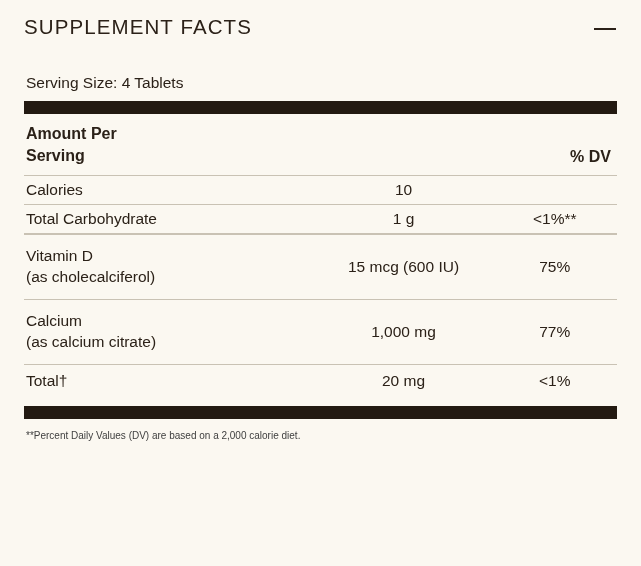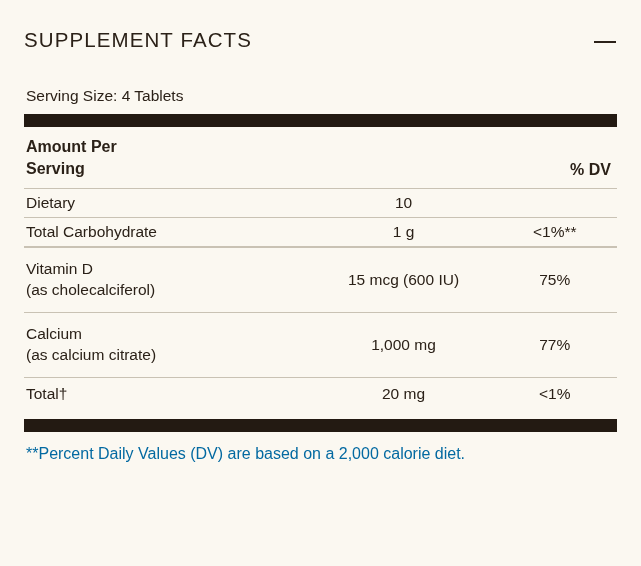--- a/index.html
+++ b/index.html
@@ -12,21 +12,21 @@
     background: #fbf8f1;
     font-family: "Liberation Sans", sans-serif;
     color: #2b2118;
     overflow: hidden;
   }
   .panel {
     position: relative;
     width: 641px;
     height: 484px;
     box-sizing: border-box;
-    padding: 16px 24px;
+    padding: 3px 24px;
   }
   .header {
     display: flex;
     align-items: flex-start;
     justify-content: space-between;
     padding-top: 10px;
   }
   .panel-title {
     font-size: 20.5px;
     letter-spacing: 1.1px;
@@ -90,25 +90,25 @@
   }
   .row.tall td {
     padding-top: 11px !important;
     padding-bottom: 11px !important;
   }
   .sub {
     display: block;
     line-height: 1.35;
   }
   .footnote {
-    font-size: 16px;
+    font-size: 10px;
     line-height: 1.45;
     padding-top: 10px;
     padding-left: 2px;
-    color: #0369a1;
+    color: #404040;
   }
   .divider-row td { padding: 0 !important; }
   .divider-row hr {
     border: 0;
     height: 1px;
     background: #c9c2b4;
     margin: 0;
   }
 </style>
 </head>
@@ -137,21 +137,21 @@
         <td class="col-amt"></td>
         <td class="col-dv">% DV</td>
       </tr>
       <tr class="divider-row">
           <td colspan="3">
             <hr>
           </td>
         </tr>
 
       <tr class="row tight">
-        <td class="col-name">Dietary</td>
+        <td class="col-name">Calories</td>
         <td class="col-amt">10</td>
         <td class="col-dv"></td>
       </tr>
       <tr class="divider-row">
           <td colspan="3">
             <hr>
           </td>
         </tr>
 
       <tr class="row tight">

